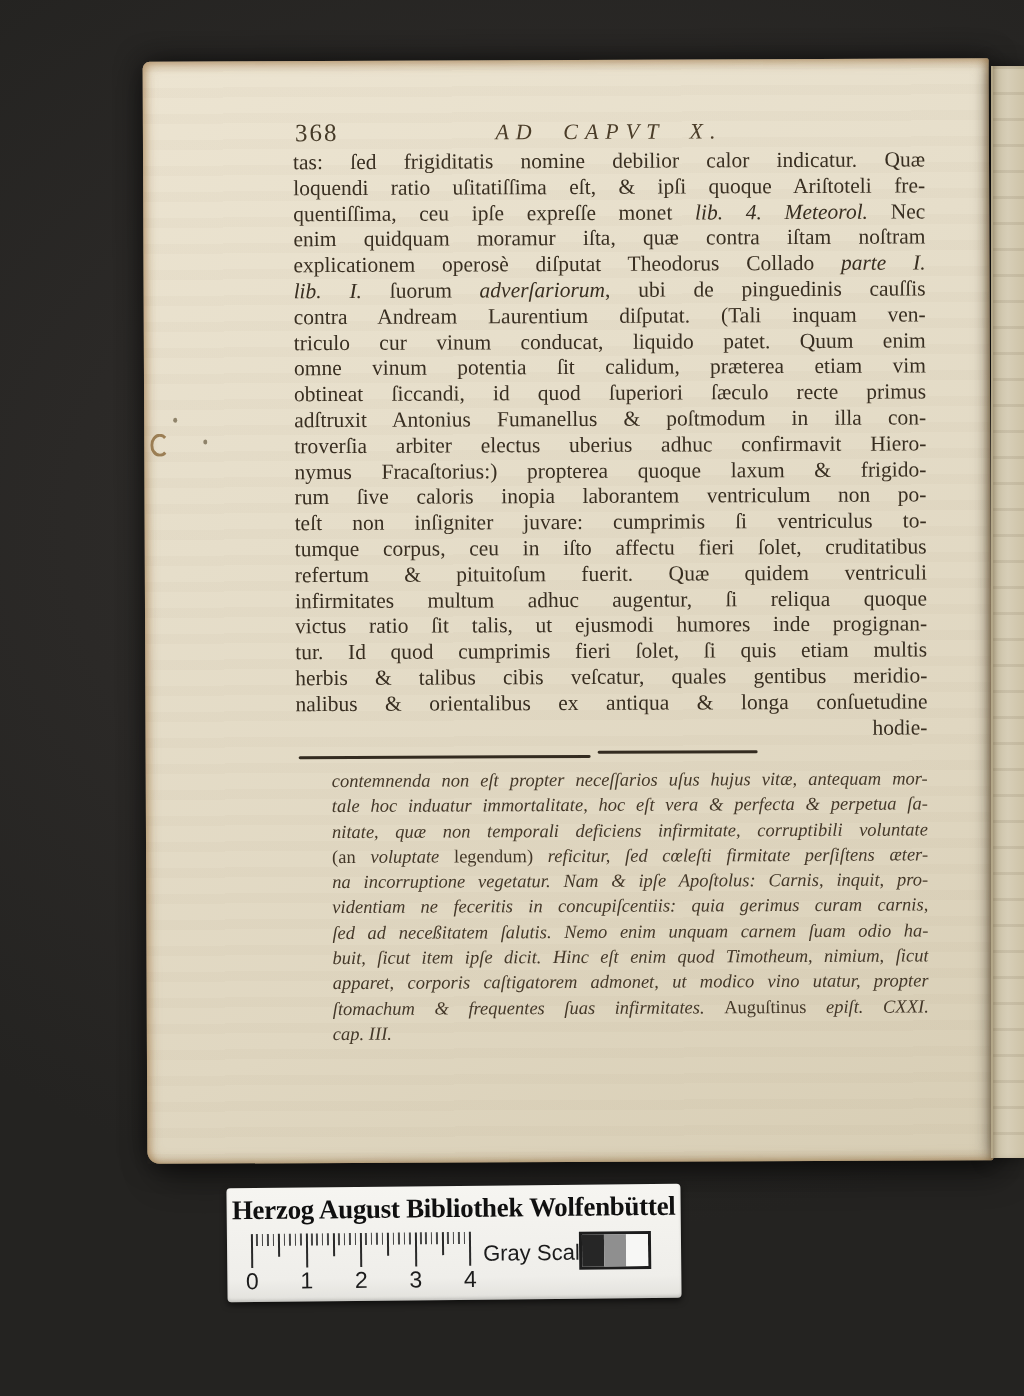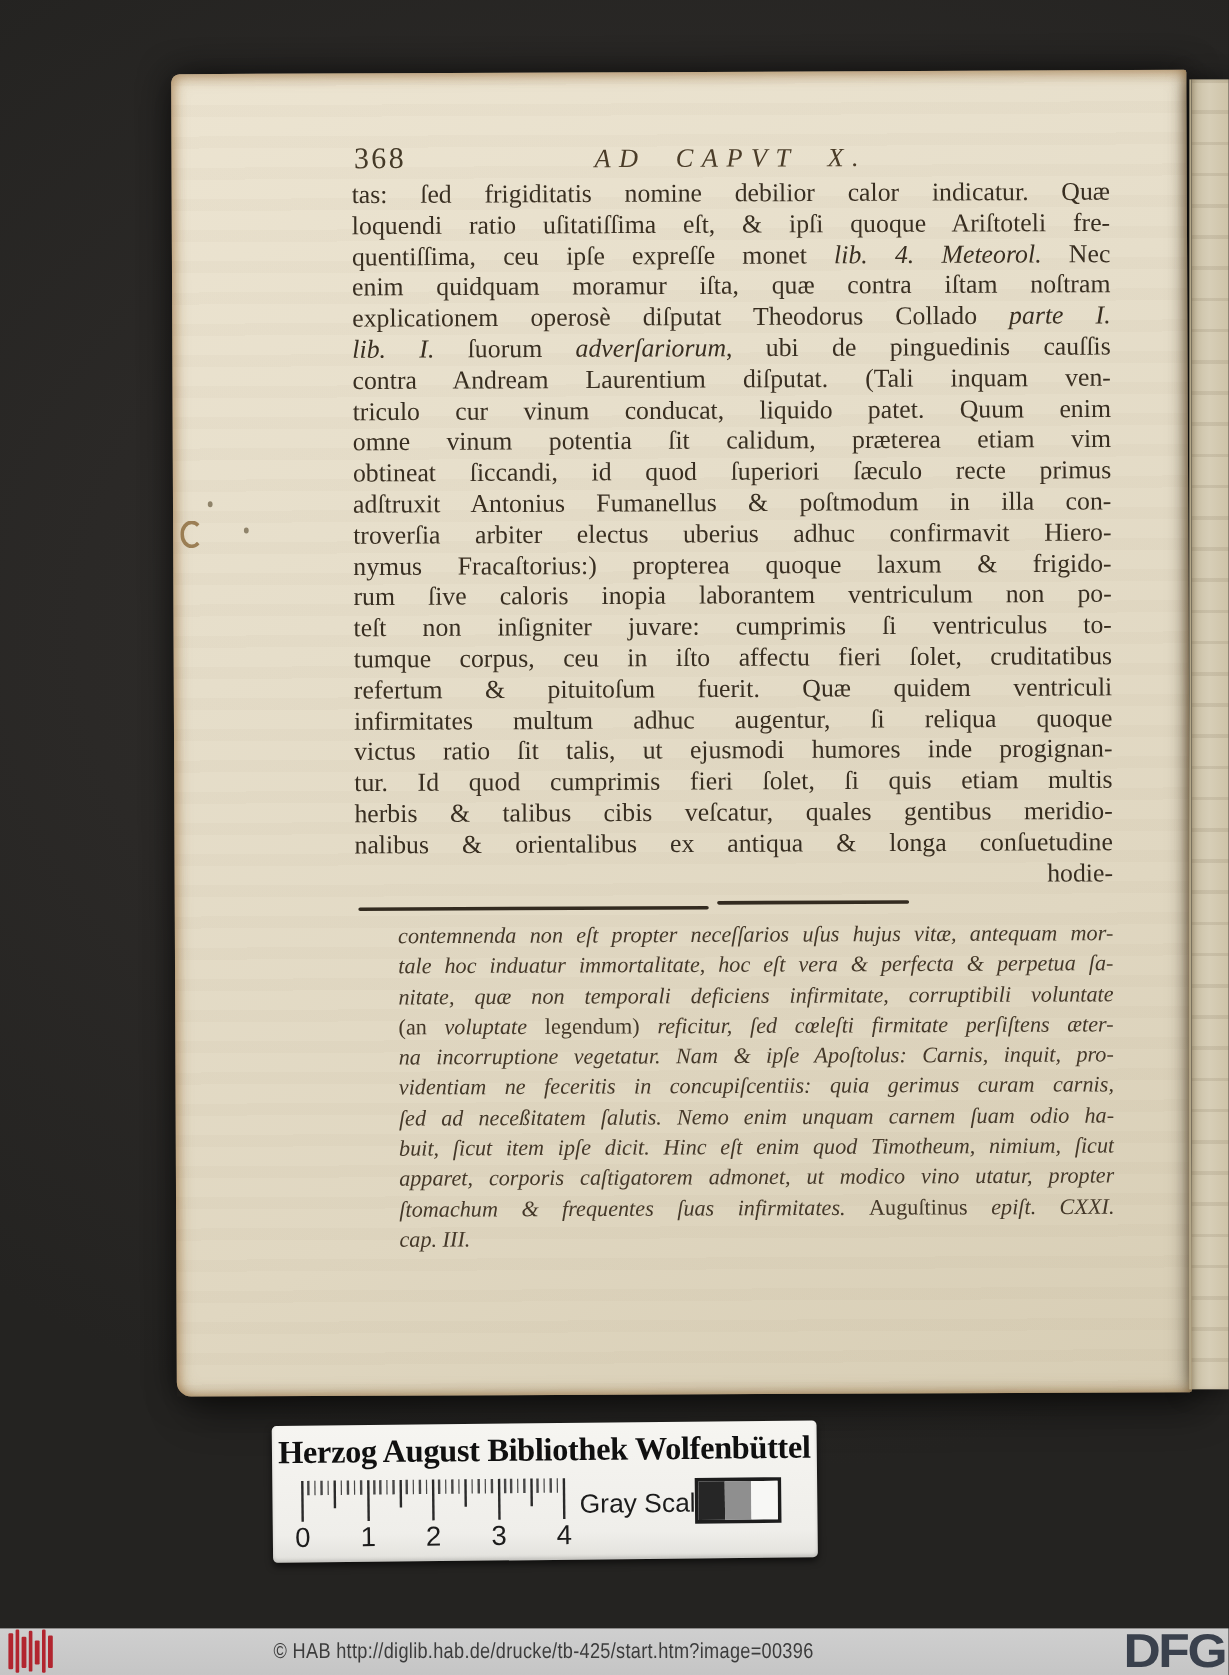--- a/index.html
+++ b/index.html
@@ -192,27 +192,14 @@
         <span style="left: 219px;">4</span>
       </div>
     <div class="gs-label">Gray Scale</div>
     <div class="gs-swatch">
         <i></i>
         <i></i>
         <i></i>
       </div>
   </div>
 
-  <div class="footer-bar">
-    <div class="cal-mark">
-      <i></i>
-        <i></i>
-        <i></i>
-        <i></i>
-        <i></i>
-        <i></i>
-        <i></i>
-    </div>
-    <div class="copyright">© HAB http://diglib.hab.de/drucke/tb-425/start.htm?image=00396</div>
-    <div class="dfg">DFG</div>
-  </div>
 
 </div>
 
 </body></html>

